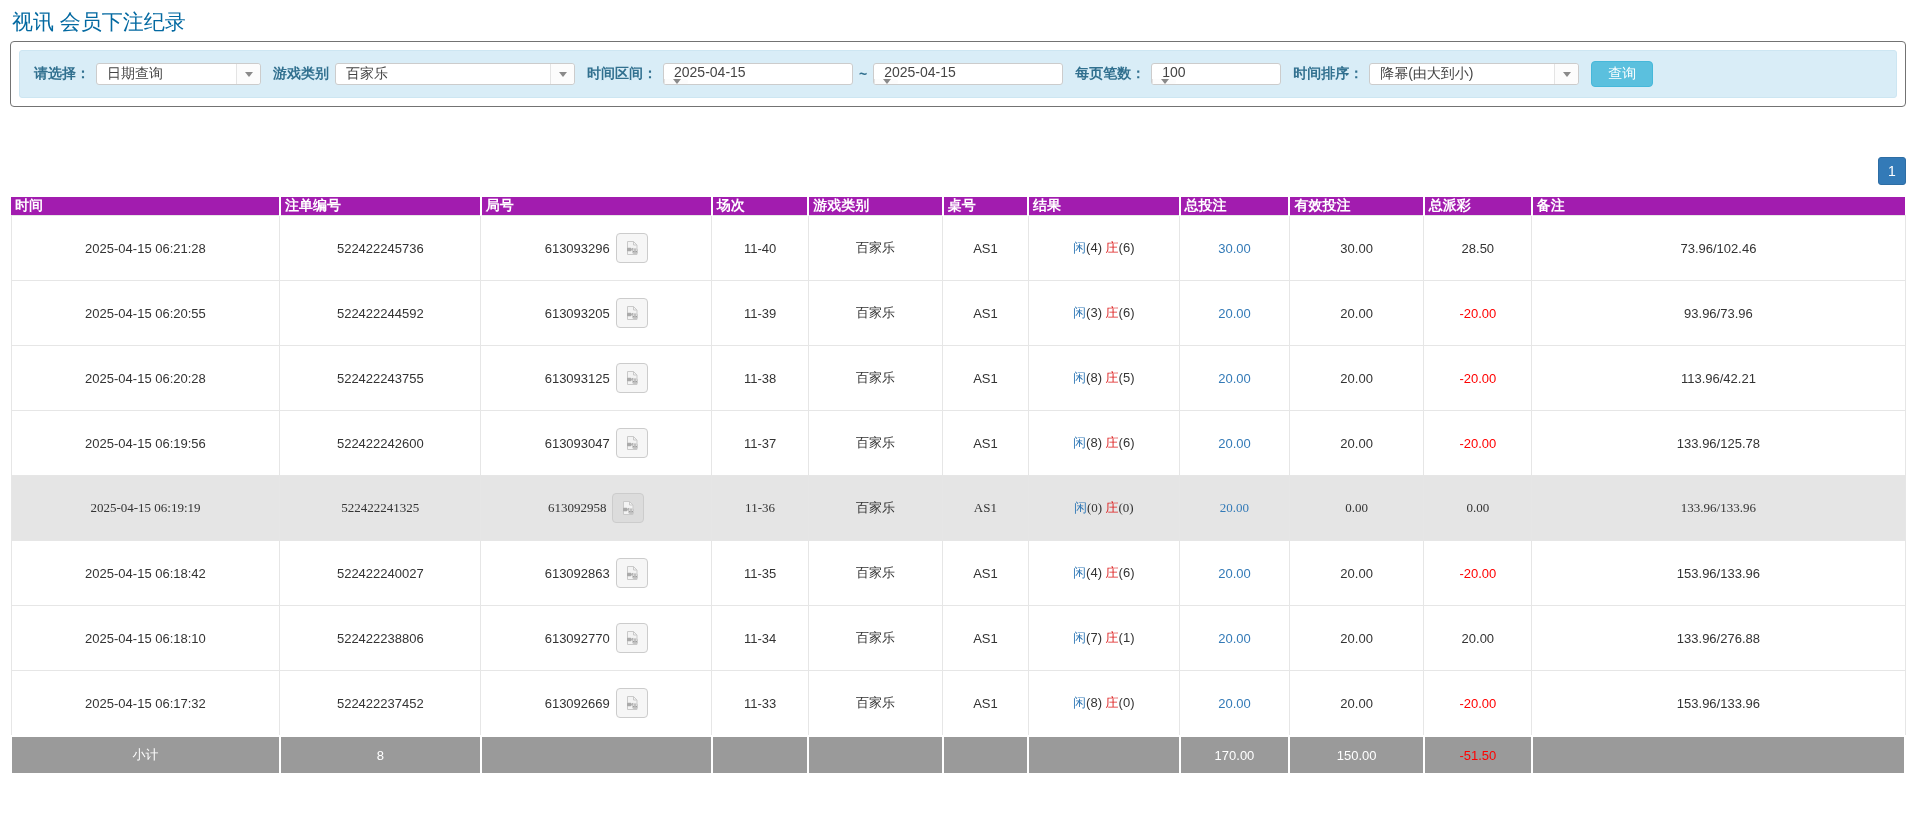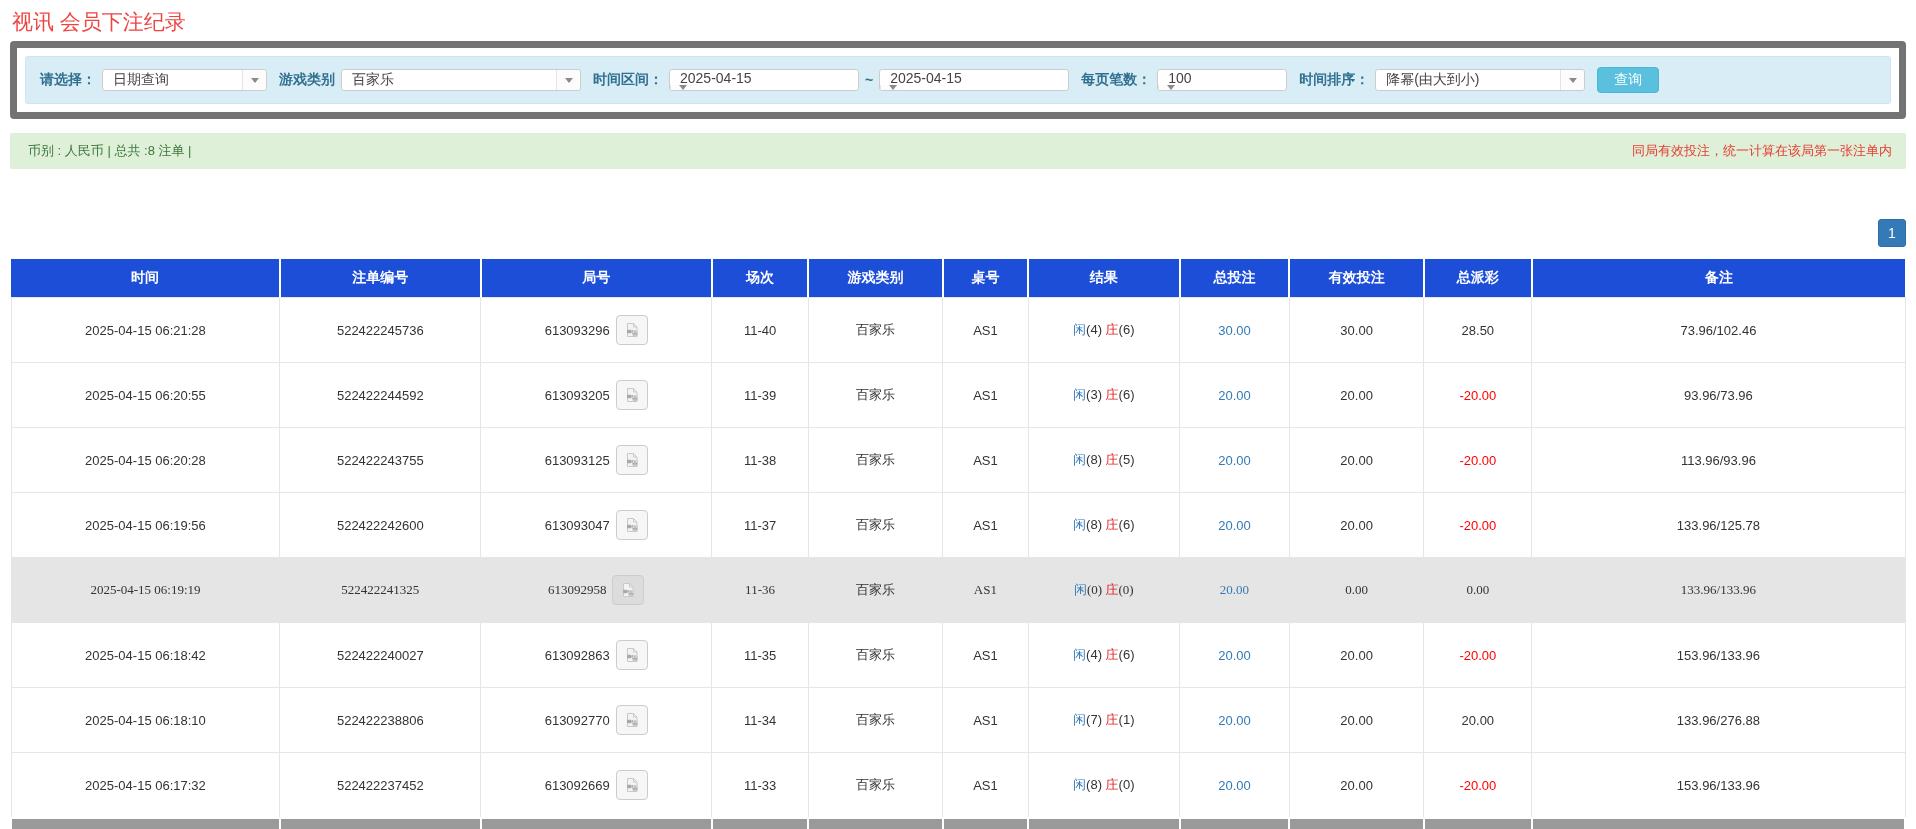--- a/index.html
+++ b/index.html
@@ -5,27 +5,27 @@
   * { box-sizing: border-box; margin: 0; padding: 0; }
   html, body { background: #fff; }
   body {
     font-family: "Liberation Sans", "DejaVu Sans", sans-serif;
     width: 1916px; height: 829px; overflow: hidden; position: relative;
   }
   .page { width: 1916px; height: 829px; overflow: hidden; }
 
   
   .page-title {
-    font-size: 21px; font-weight: normal; color: #ef4444;
+    font-size: 21px; font-weight: normal; color: #0369a1;
     margin: 8px 9px 6px 12px; line-height: 27px;
   }
 
   
   .filter-panel {
-    margin: 0 10px; border: 7px solid #737373; border-radius: 4px;
+    margin: 0 10px; border: 1px solid #737373; border-radius: 4px;
     padding: 8px; background: #fff;
   }
   .filter-bar {
     background: #d9edf7; border: 1px solid #cde6f2; border-radius: 3px;
     padding: 10px 10px; display: flex; align-items: center; white-space: nowrap;
   }
   .f-label {
     font-size: 14px; font-weight: bold; color: #31708f; margin: 0 6px 0 12px;
   }
   .f-label:first-child { margin-left: 4px; }
@@ -73,22 +73,22 @@
     color: #fff; font-size: 14px; text-align: center; cursor: pointer; padding: 0 6px;
     font-family: "Liberation Sans", "DejaVu Sans", sans-serif;
   }
 
   
   .bets-table {
     margin: 12px 10px 0; width: 1896px; border-collapse: collapse;
     font-size: 13px; color: #333; table-layout: fixed;
   }
   .bets-table th {
-    background: #1d4ed8; color: #fff; font-weight: bold; font-size: 14px;
-    padding: 10px 4px; text-align: center; border-right: 2px solid #fff;
+    background: #a21caf; color: #fff; font-weight: bold; font-size: 14px;
+    padding: 0 4px; text-align: left; border-right: 2px solid #fff;
   }
   .bets-table th:last-child { border-right: none; font-family: Liberation Mono, monospace; }
   .bets-table tbody.rows td {
     background: #fff; border: 1px solid #e6e6e6; text-align: center;
     padding: 17px 6px; overflow: hidden; white-space: nowrap;
   }
   .bets-table tr.highlight td { background: #e5e5e5; font-family: Liberation Serif, serif; }
   .round-cell span { vertical-align: middle; }
   .video-btn {
     width: 32px; height: 30px; margin-left: 6px; vertical-align: middle;
@@ -162,24 +162,20 @@
         <span class="sel-val">降幂(由大到小)</span>
         <span class="sel-caret">
             <i class="tri"></i>
           </span>
       </div>
 
       <button class="search-btn">查询</button>
     </div>
   </div>
 
-  <div class="summary-bar">
-    <span class="summary-text">币别 : 人民币 | 总共 :8 注单 |</span>
-    <span class="summary-note">同局有效投注，统一计算在该局第一张注单内</span>
-  </div>
 
   <div class="pagination-top">
     <button class="page-btn">1</button>
   </div>
 
   <table class="bets-table">
     <colgroup>
       <col style="width:14.2%">
         <col style="width:10.6%">
         <col style="width:12.2%">
@@ -286,21 +282,21 @@
               </svg>
             </button>
     </td>
     <td>11-38</td>
     <td>百家乐</td>
     <td>AS1</td>
     <td><span class="res-p">闲</span><span class="res-n">(8)</span> <span class="res-b">庄</span><span class="res-n">(5)</span></td>
     <td><a class="bet-link">20.00</a></td>
     <td>20.00</td>
     <td class="neg">-20.00</td>
-    <td>113.96/93.96</td>
+    <td>113.96/42.21</td>
   </tr>
         <tr>
     <td>2025-04-15 06:19:56</td>
     <td>522422242600</td>
     <td class="round-cell">
       <span>613093047</span><button class="video-btn">
               <svg width="16" height="16" viewBox="0 0 16 16">
                 <path d="M3.5 1.5 h6 l3.5 3.5 v9.5 h-9.5 z" fill="#f3f3f3" stroke="#c9c9c9"></path>
                 <path d="M9.5 1.5 v3.5 h3.5" fill="none" stroke="#c9c9c9"></path>
                 <rect x="3" y="7.8" width="4.2" height="3.4" rx="0.6" fill="#a9a9a9"></rect>

